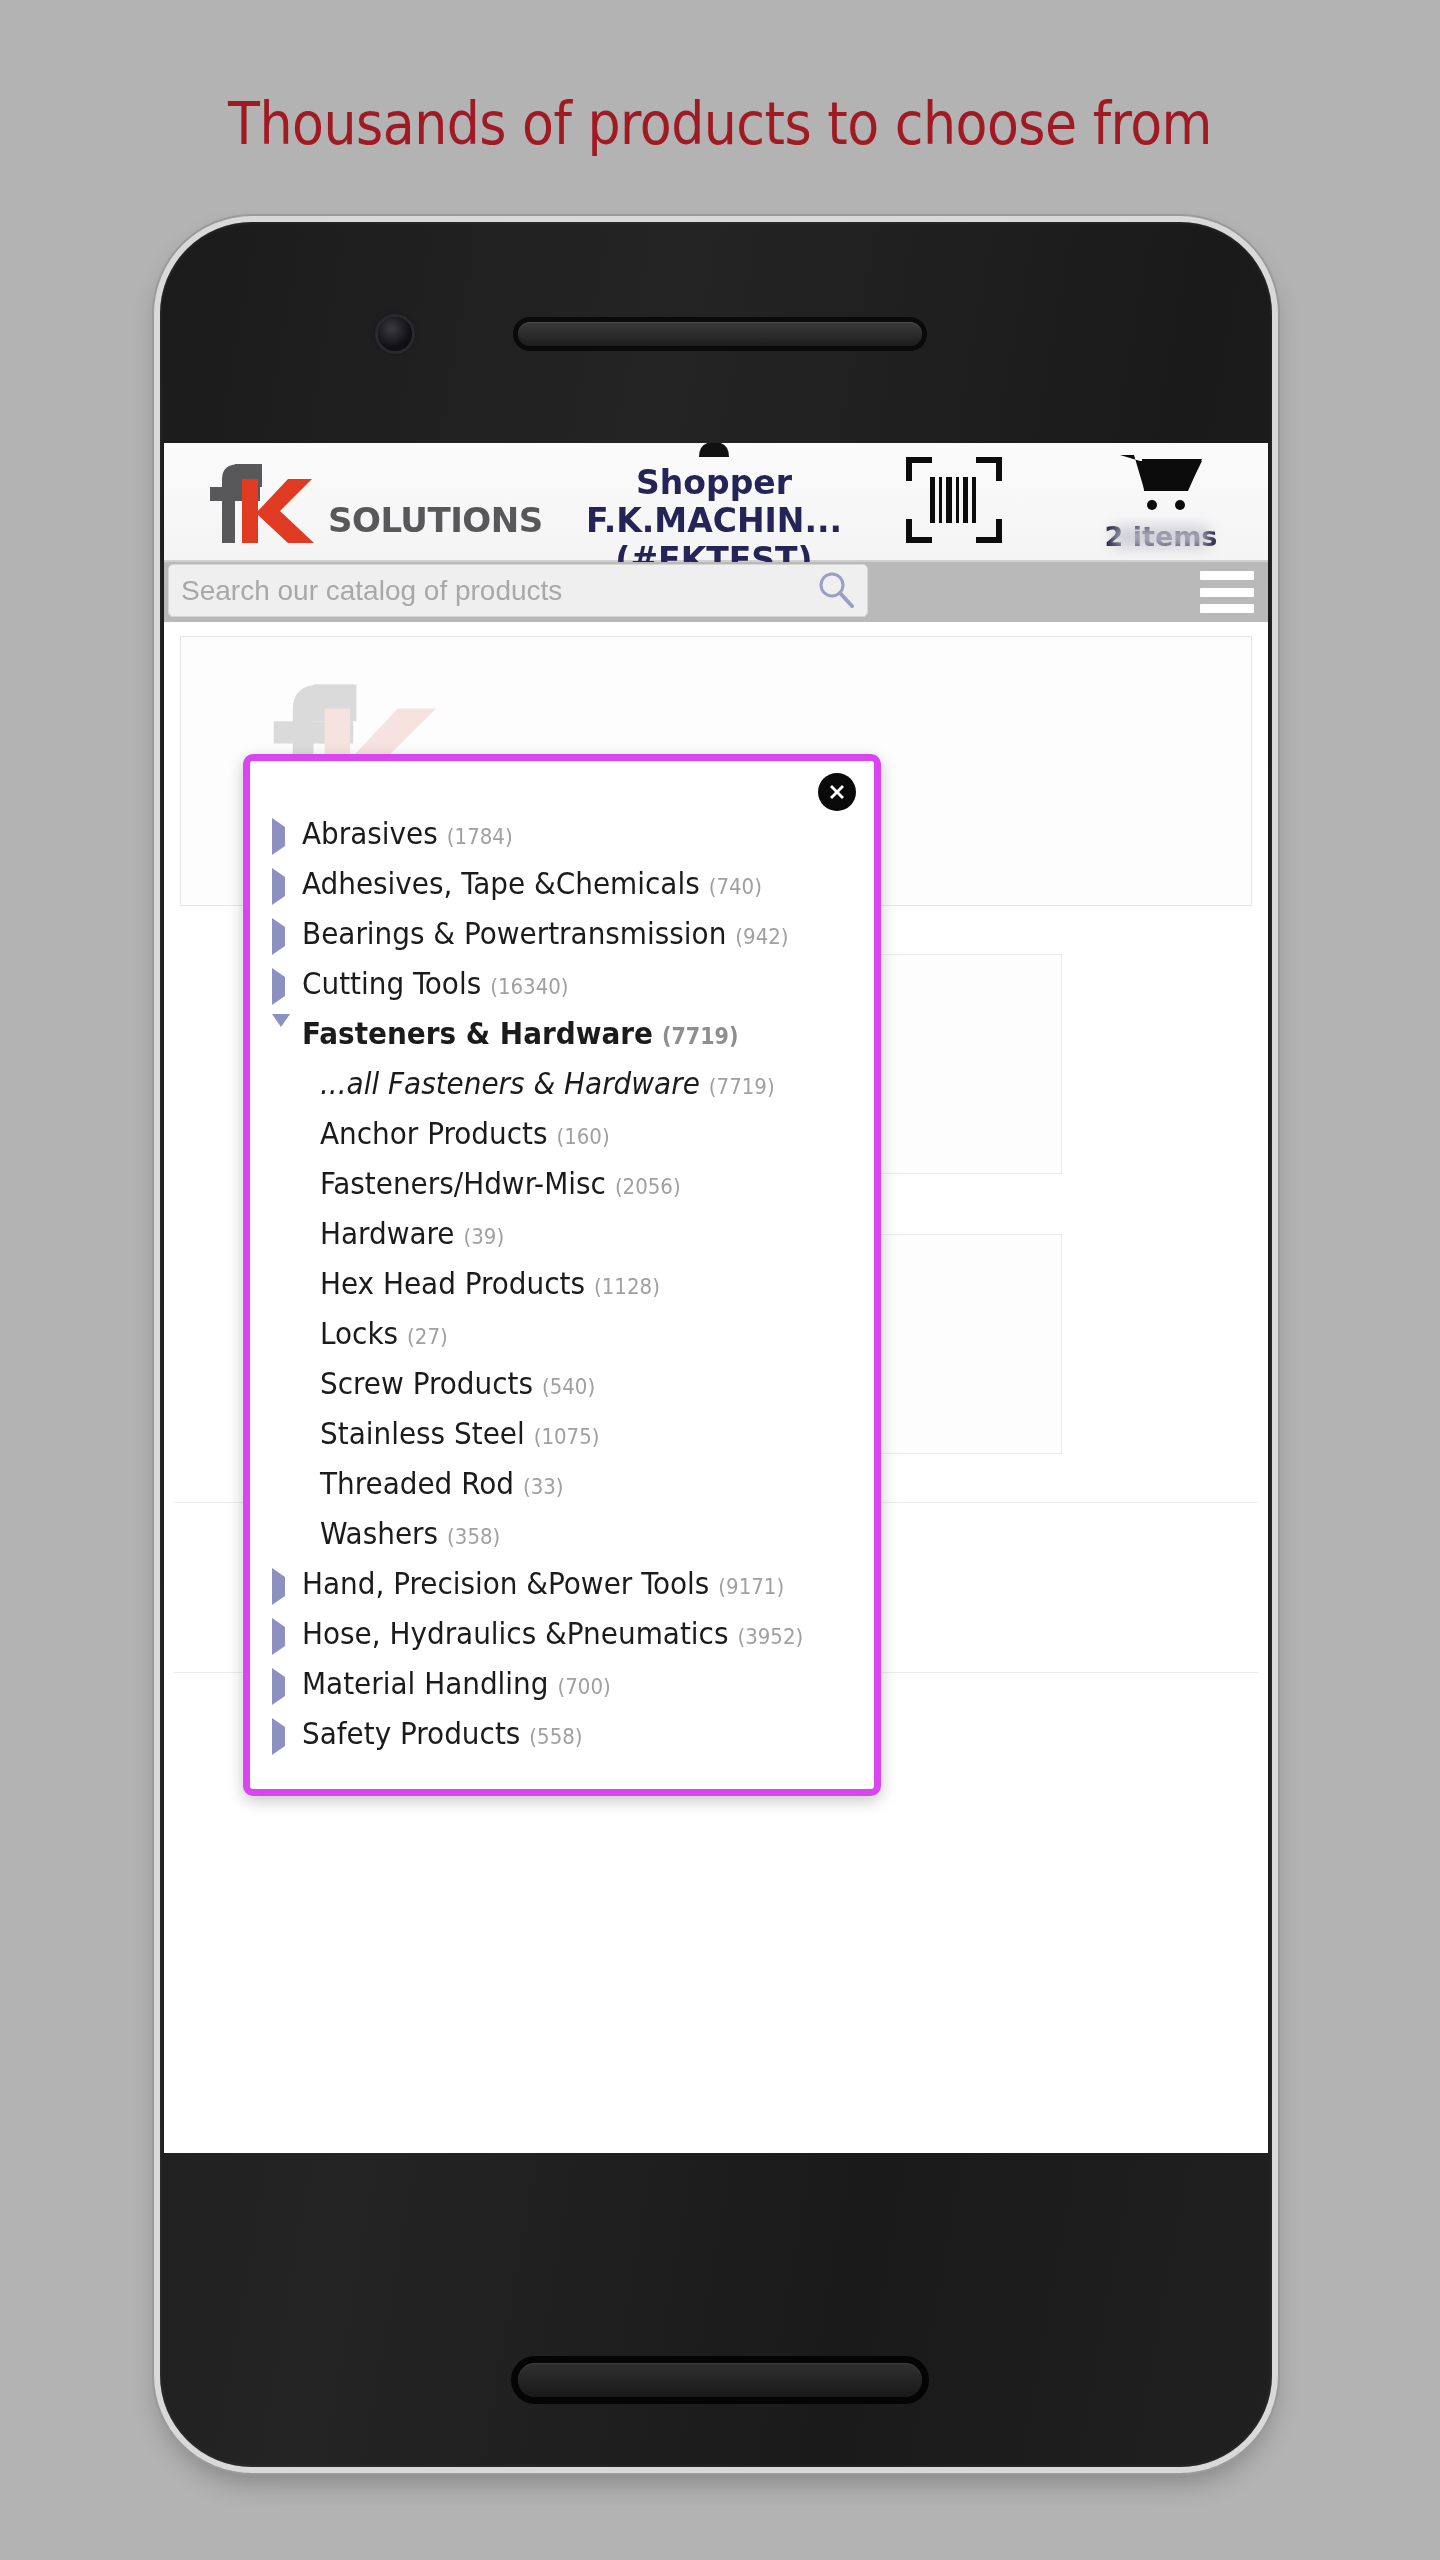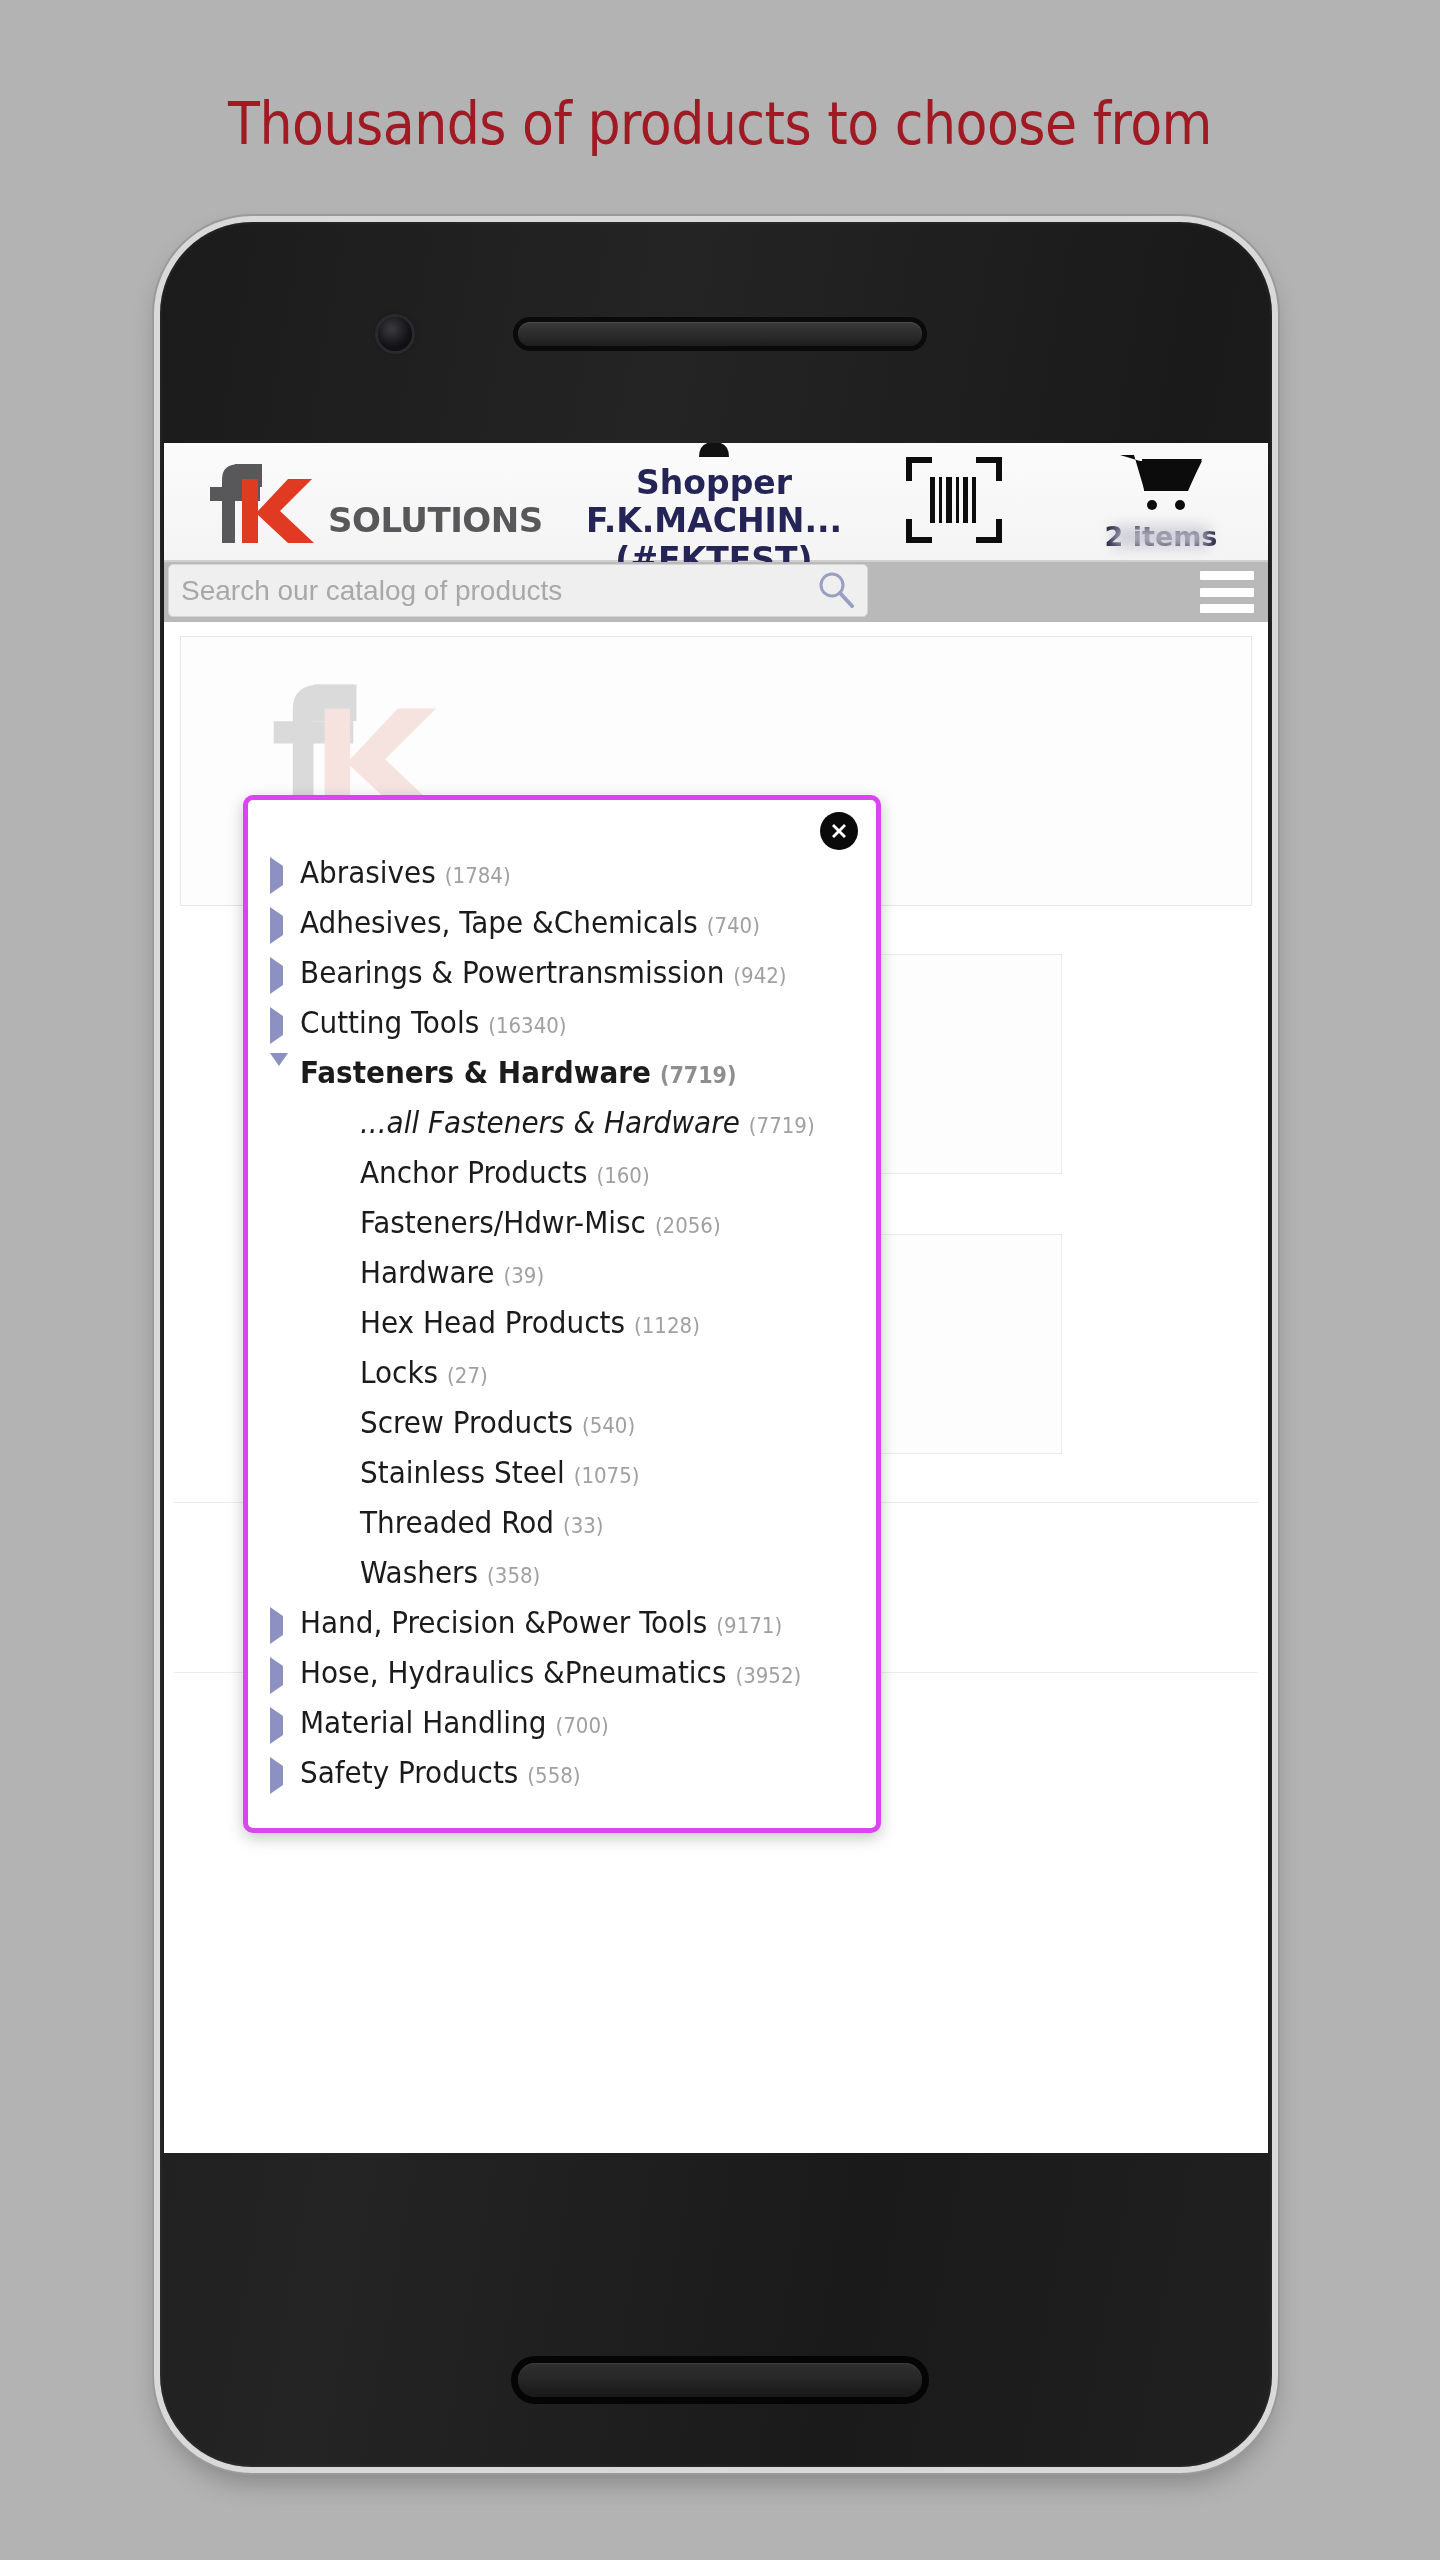--- a/index.html
+++ b/index.html
@@ -265,25 +265,24 @@
   .modal-overlay {
     position: absolute;
     left: 0; top: 0; right: 0; bottom: 0;
   }
   .modal {
     position: absolute;
     left: 79px;
     top: 311px;
     width: 638px;
     background: #ffffff;
-    border: 5px solid #d946ef;
+    border: 7px solid #d946ef;
     border-radius: 10px;
     box-shadow: 0 5px 16px rgba(0,0,0,0.22);
     padding: 54px 0 24px 0;
-    margin-top: 41px;
   }
   .modal-close {
     position: absolute;
     right: 18px;
     top: 12px;
     width: 38px;
     height: 38px;
     border-radius: 50%;
     background: #0a0a0a;
     display: flex;
@@ -296,21 +295,21 @@
   .cat-list { list-style: none; }
 
   .cat-item {
     display: flex;
     align-items: baseline;
     padding: 0 20px 0 22px;
     height: 50px;
     cursor: pointer;
   }
   .cat-item.top { height: 50px; }
-  .cat-item.sub { height: 50px; padding-left: 112px; }
+  .cat-item.sub { height: 50px; padding-left: 70px; }
 
   .tri {
     flex: 0 0 auto;
     width: 24px;
     margin-right: 6px;
     position: relative;
     top: -2px;
   }
   .tri-r {
     width: 0; height: 0;

